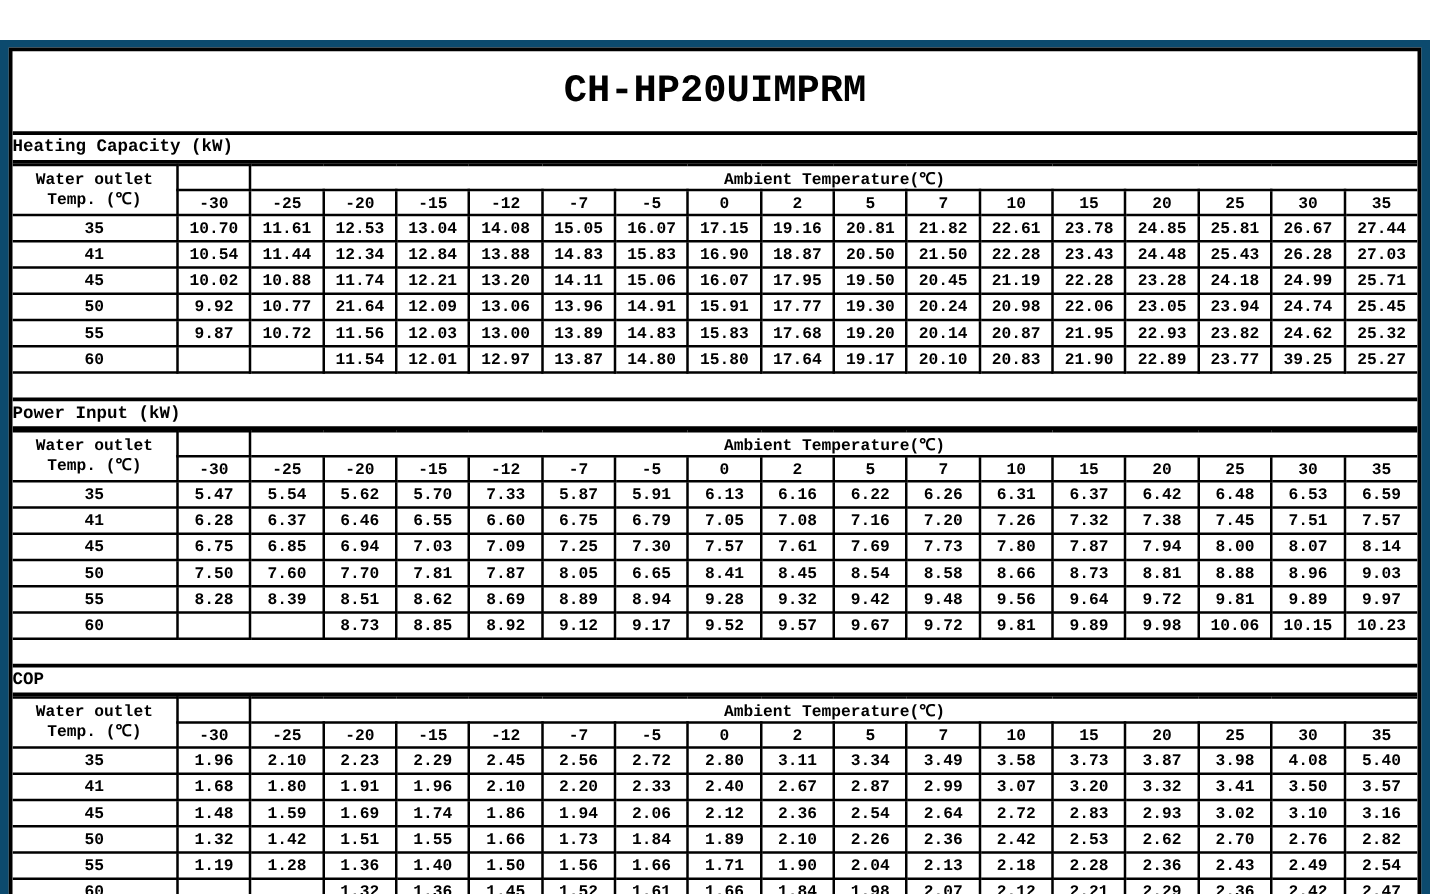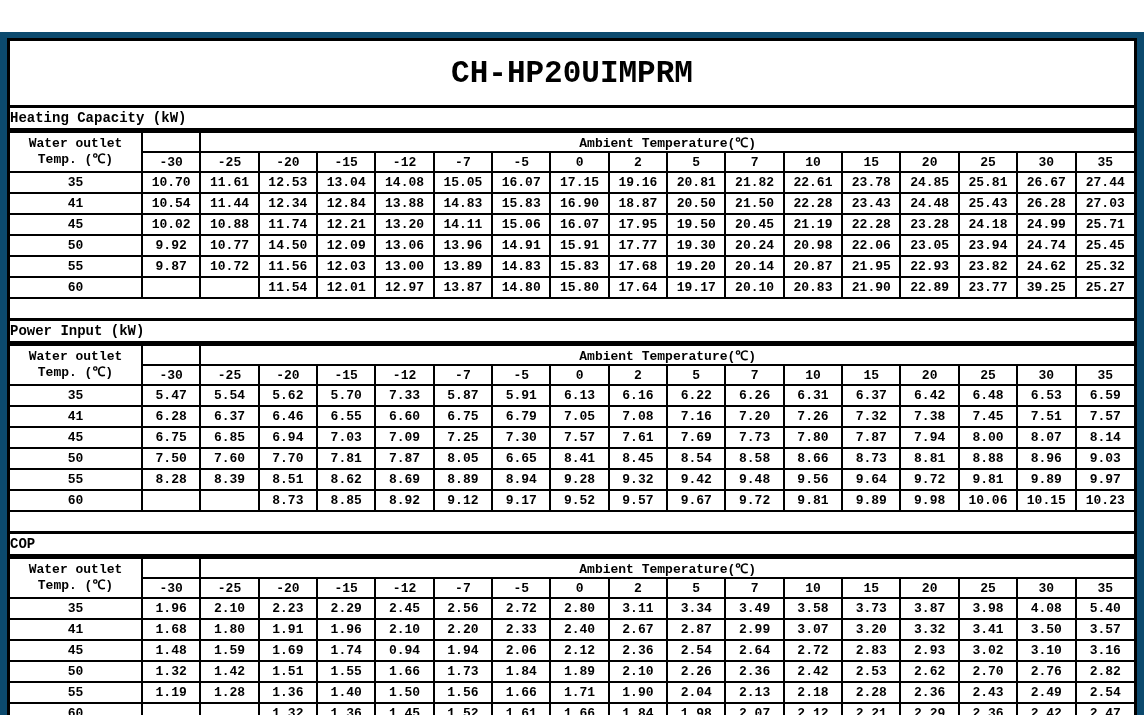--- a/index.html
+++ b/index.html
@@ -190,21 +190,21 @@
               <td>22.28</td>
               <td>23.28</td>
               <td>24.18</td>
               <td>24.99</td>
               <td>25.71</td>
             </tr>
             <tr>
               <td class="rowlabel">50</td>
               <td>9.92</td>
               <td>10.77</td>
-              <td>14.50</td>
+              <td>21.64</td>
               <td>12.09</td>
               <td>13.06</td>
               <td>13.96</td>
               <td>14.91</td>
               <td>15.91</td>
               <td>17.77</td>
               <td>19.30</td>
               <td>20.24</td>
               <td>20.98</td>
               <td>22.06</td>
@@ -522,21 +522,21 @@
               <td>3.41</td>
               <td>3.50</td>
               <td>3.57</td>
             </tr>
             <tr>
               <td class="rowlabel">45</td>
               <td>1.48</td>
               <td>1.59</td>
               <td>1.69</td>
               <td>1.74</td>
-              <td>0.94</td>
+              <td>1.86</td>
               <td>1.94</td>
               <td>2.06</td>
               <td>2.12</td>
               <td>2.36</td>
               <td>2.54</td>
               <td>2.64</td>
               <td>2.72</td>
               <td>2.83</td>
               <td>2.93</td>
               <td>3.02</td>

